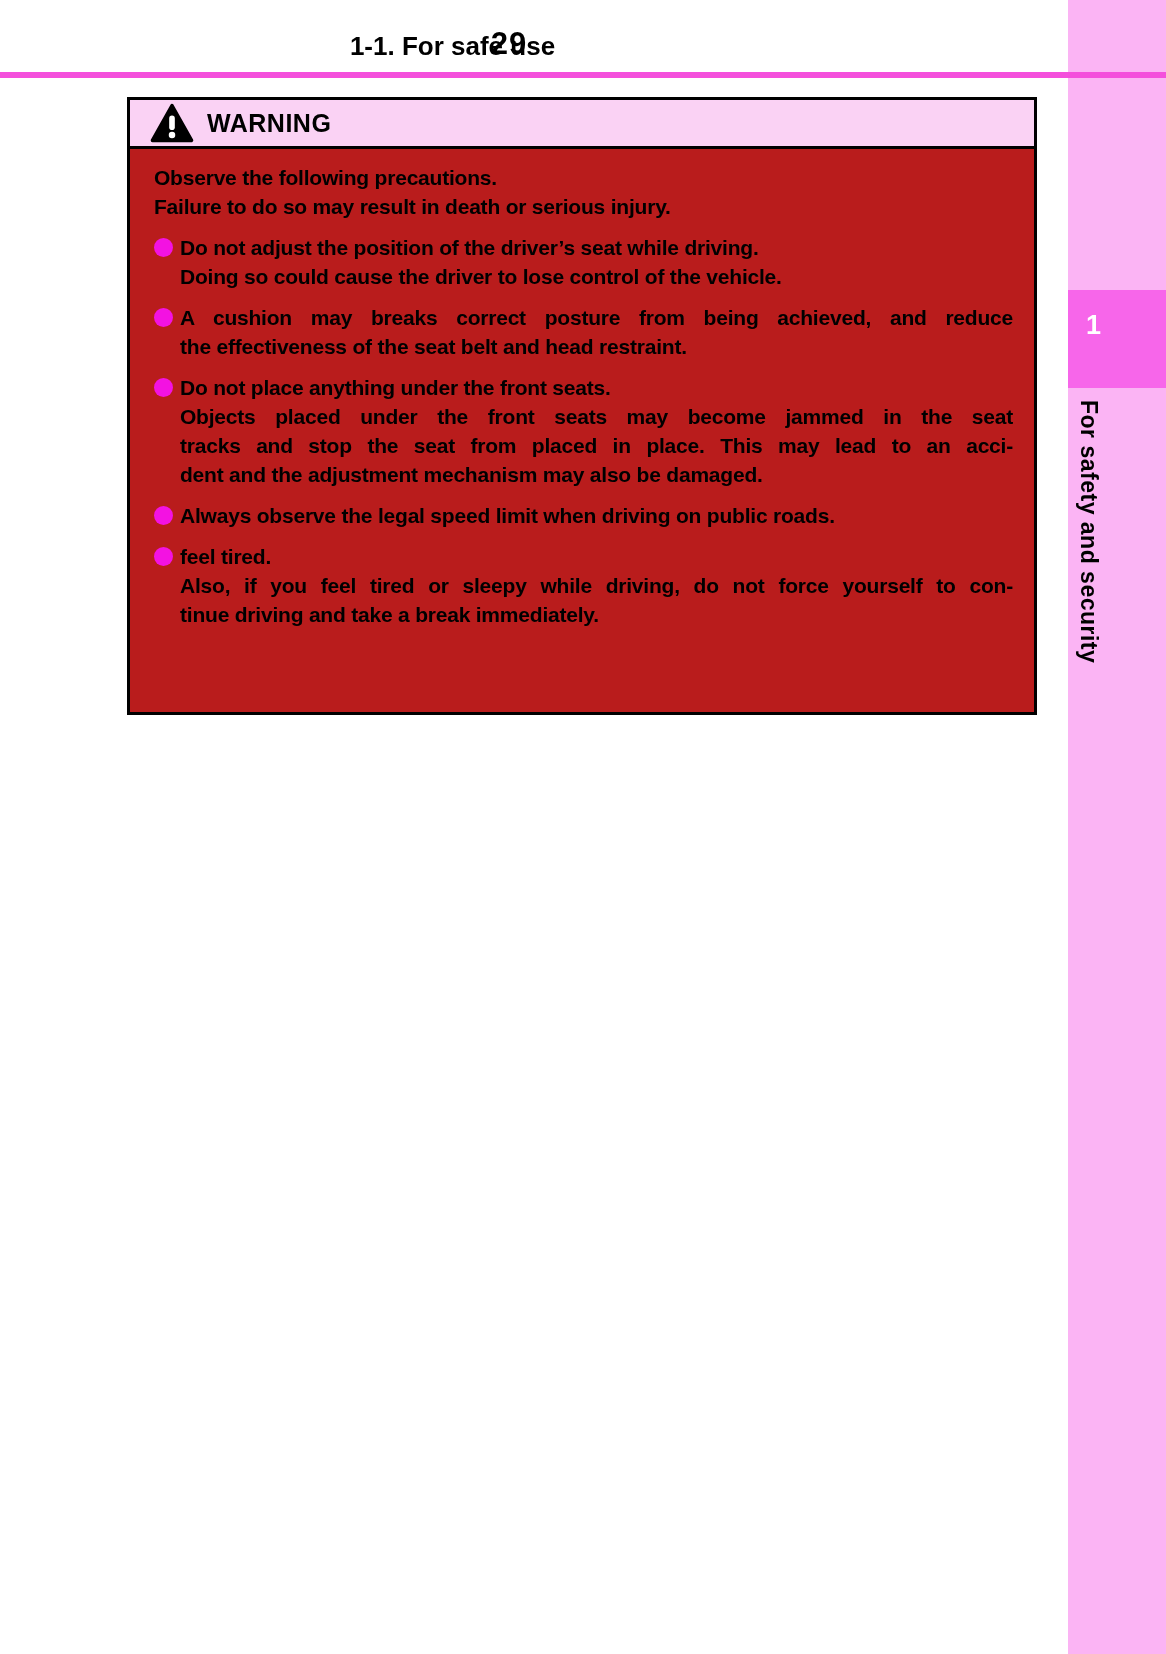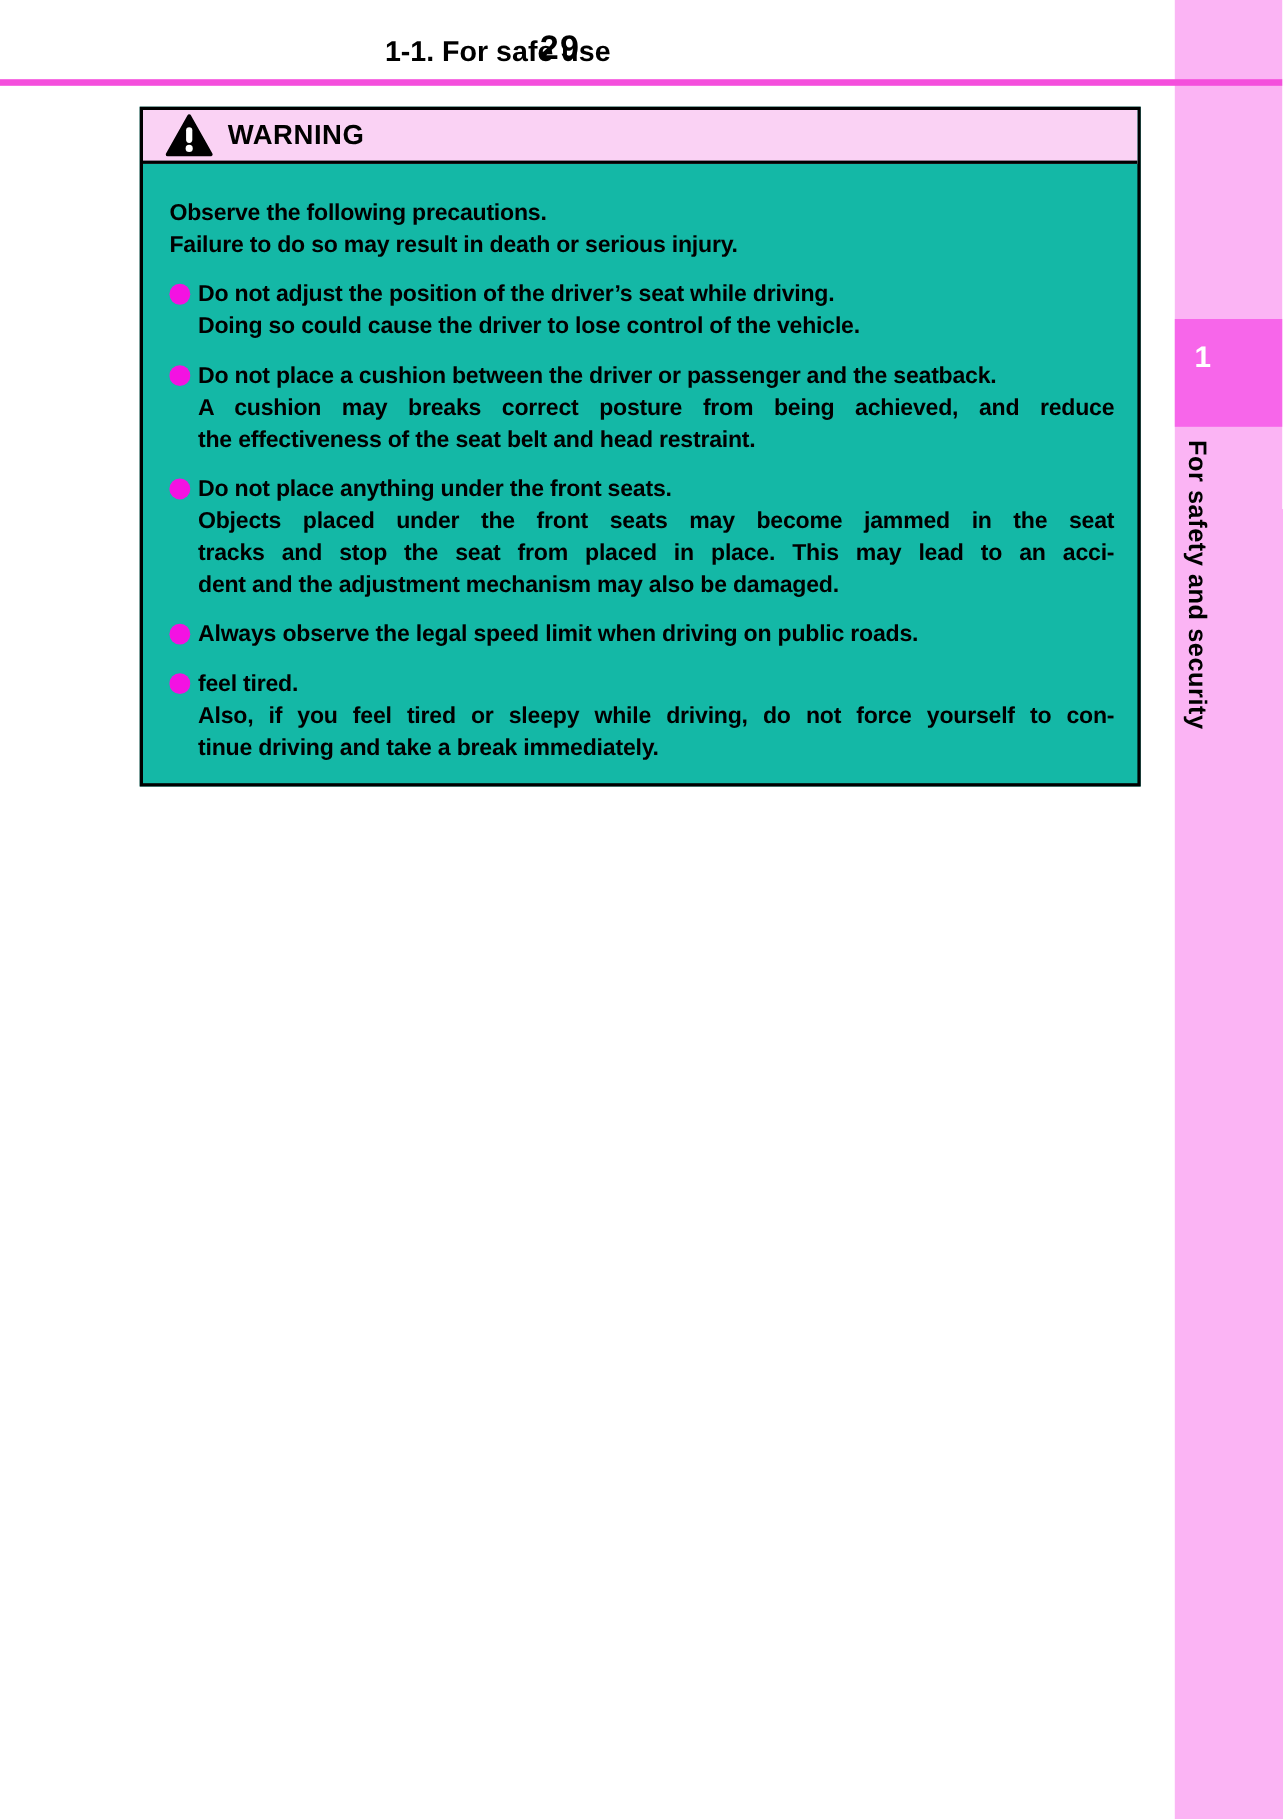--- a/index.html
+++ b/index.html
@@ -18,29 +18,29 @@
                    font-size:23px; font-weight:bold; letter-spacing:0.5px; white-space:nowrap; }
   
   .header-rule { position:absolute; left:0; top:72px; width:1166px; height:6px;
                  background:var(--header-rule-pink,#f44fdc); z-index:2; }
   .section-title { position:absolute; top:31px; left:0; width:905px; text-align:center;
                    font-size:26px; font-weight:bold; }
   .page-number  { position:absolute; top:26px; left:0; width:1018px; text-align:center;
                   font-size:31px; font-weight:bold; letter-spacing:1px; }
   
   .warning-box { position:absolute; left:127px; top:97px; width:910px; height:618px;
-                 border:3px solid #000; box-sizing:border-box; background:#14b8a6; }
+                 border:3px solid #000; box-sizing:border-box; background:#b91c1c; }
   .warning-header { height:46px; background:var(--warning-band-pink,#fad2f4);
                     border-bottom:3px solid #000; display:flex; align-items:center;
                     padding-left:20px; }
   .warning-icon svg { width:44px; height:40px; display:block; }
   .warning-title { font-size:25px; font-weight:bold; margin-left:13px; letter-spacing:0.5px; }
   .warning-body { padding:14px 21px 0 24px; font-size:21px; font-weight:bold;
                   letter-spacing:-0.01em; }
-  .para { margin:16px 0 12px 0; }
+  .para { margin:0 0 12px 0; }
   .line { line-height:29px; white-space:nowrap; }
   .line.j { white-space:normal; text-align:justify; text-align-last:justify; }
   .bullet { position:relative; padding-left:26px; }
   .dot { position:absolute; left:0; top:5px; width:19px; height:19px; border-radius:50%;
          background:var(--bullet-magenta,#f312e2); }
 </style>
 </head>
 <body>
 
 <div class="page">
@@ -72,21 +72,20 @@
           <div class="line">Observe the following precautions.</div>
           <div class="line">Failure to do so may result in death or serious injury.</div>
         </div>
         <div class="para bullet">
           <span class="dot"></span>
           <div class="line">Do not adjust the position of the driver’s seat while driving.</div>
           <div class="line">Doing so could cause the driver to lose control of the vehicle.</div>
         </div>
         <div class="para bullet">
           <span class="dot"></span>
-          <div class="line">Do not place a cushion between the driver or passenger and the seatback.</div>
           <div class="line j">A cushion may breaks correct posture from being achieved, and reduce</div>
           <div class="line">the effectiveness of the seat belt and head restraint.</div>
         </div>
         <div class="para bullet">
           <span class="dot"></span>
           <div class="line">Do not place anything under the front seats.</div>
           <div class="line j">Objects placed under the front seats may become jammed in the seat</div>
           <div class="line j">tracks and stop the seat from placed in place. This may lead to an acci-</div>
           <div class="line">dent and the adjustment mechanism may also be damaged.</div>
         </div>

